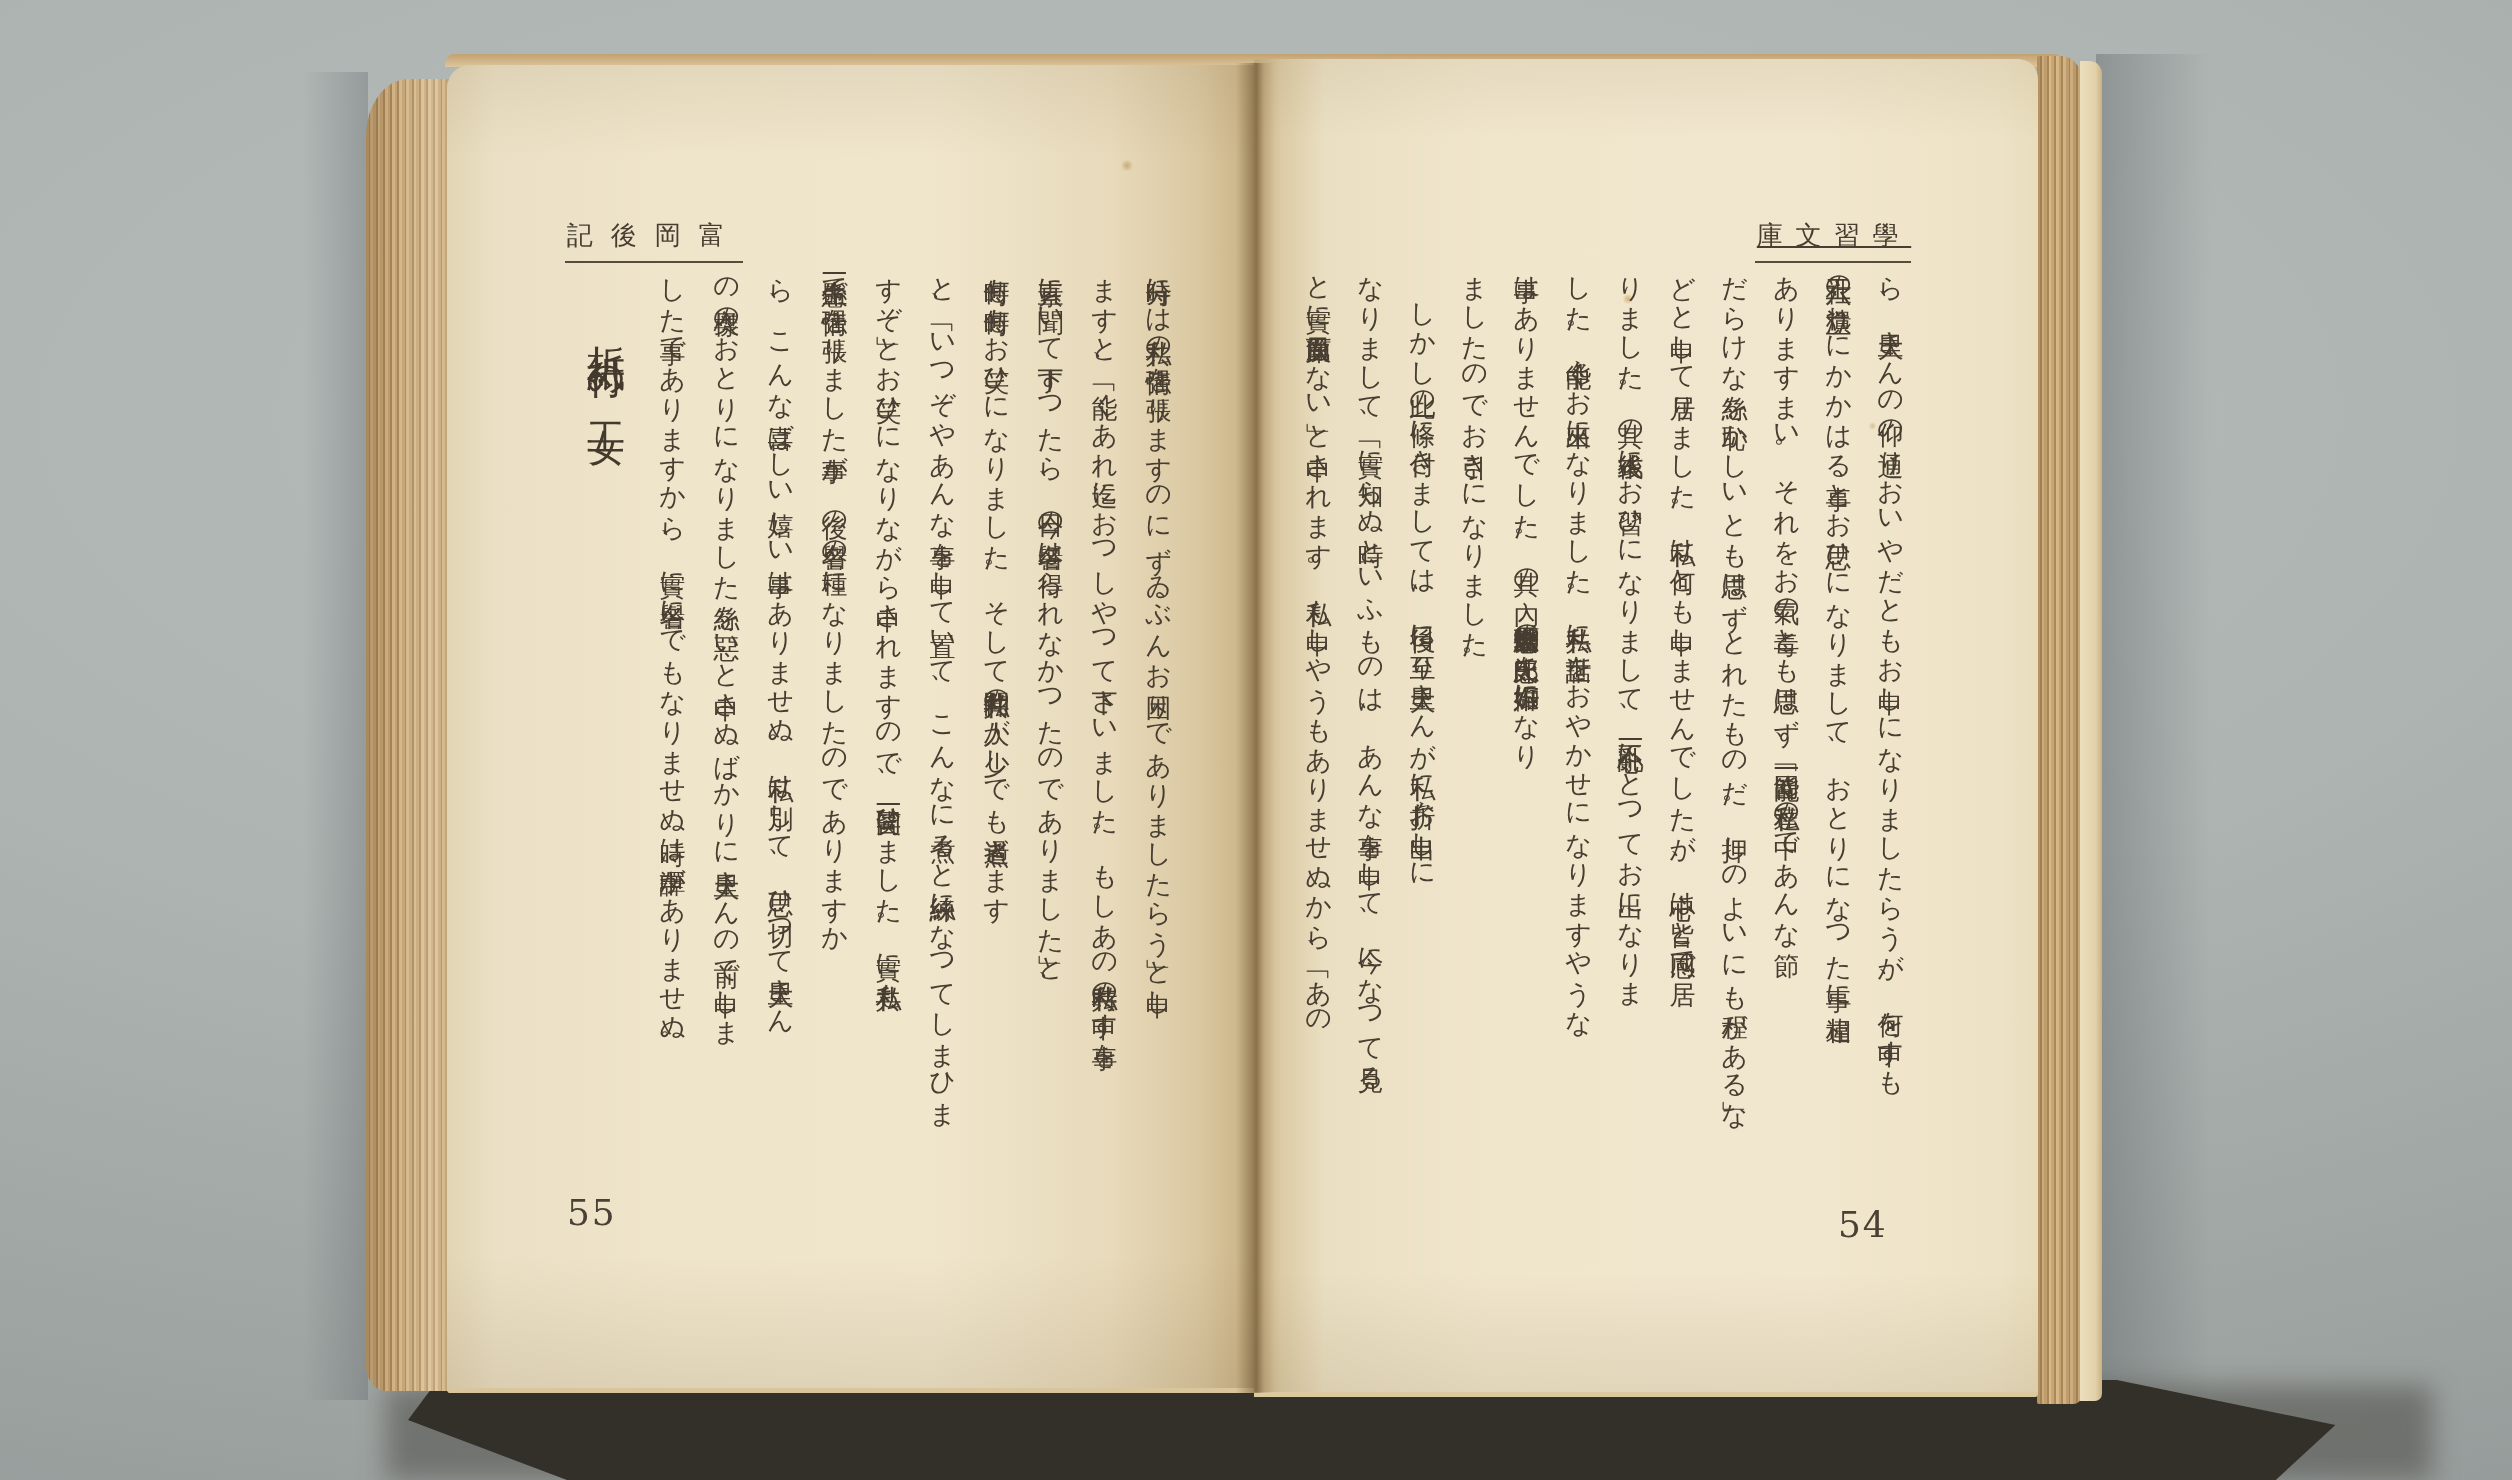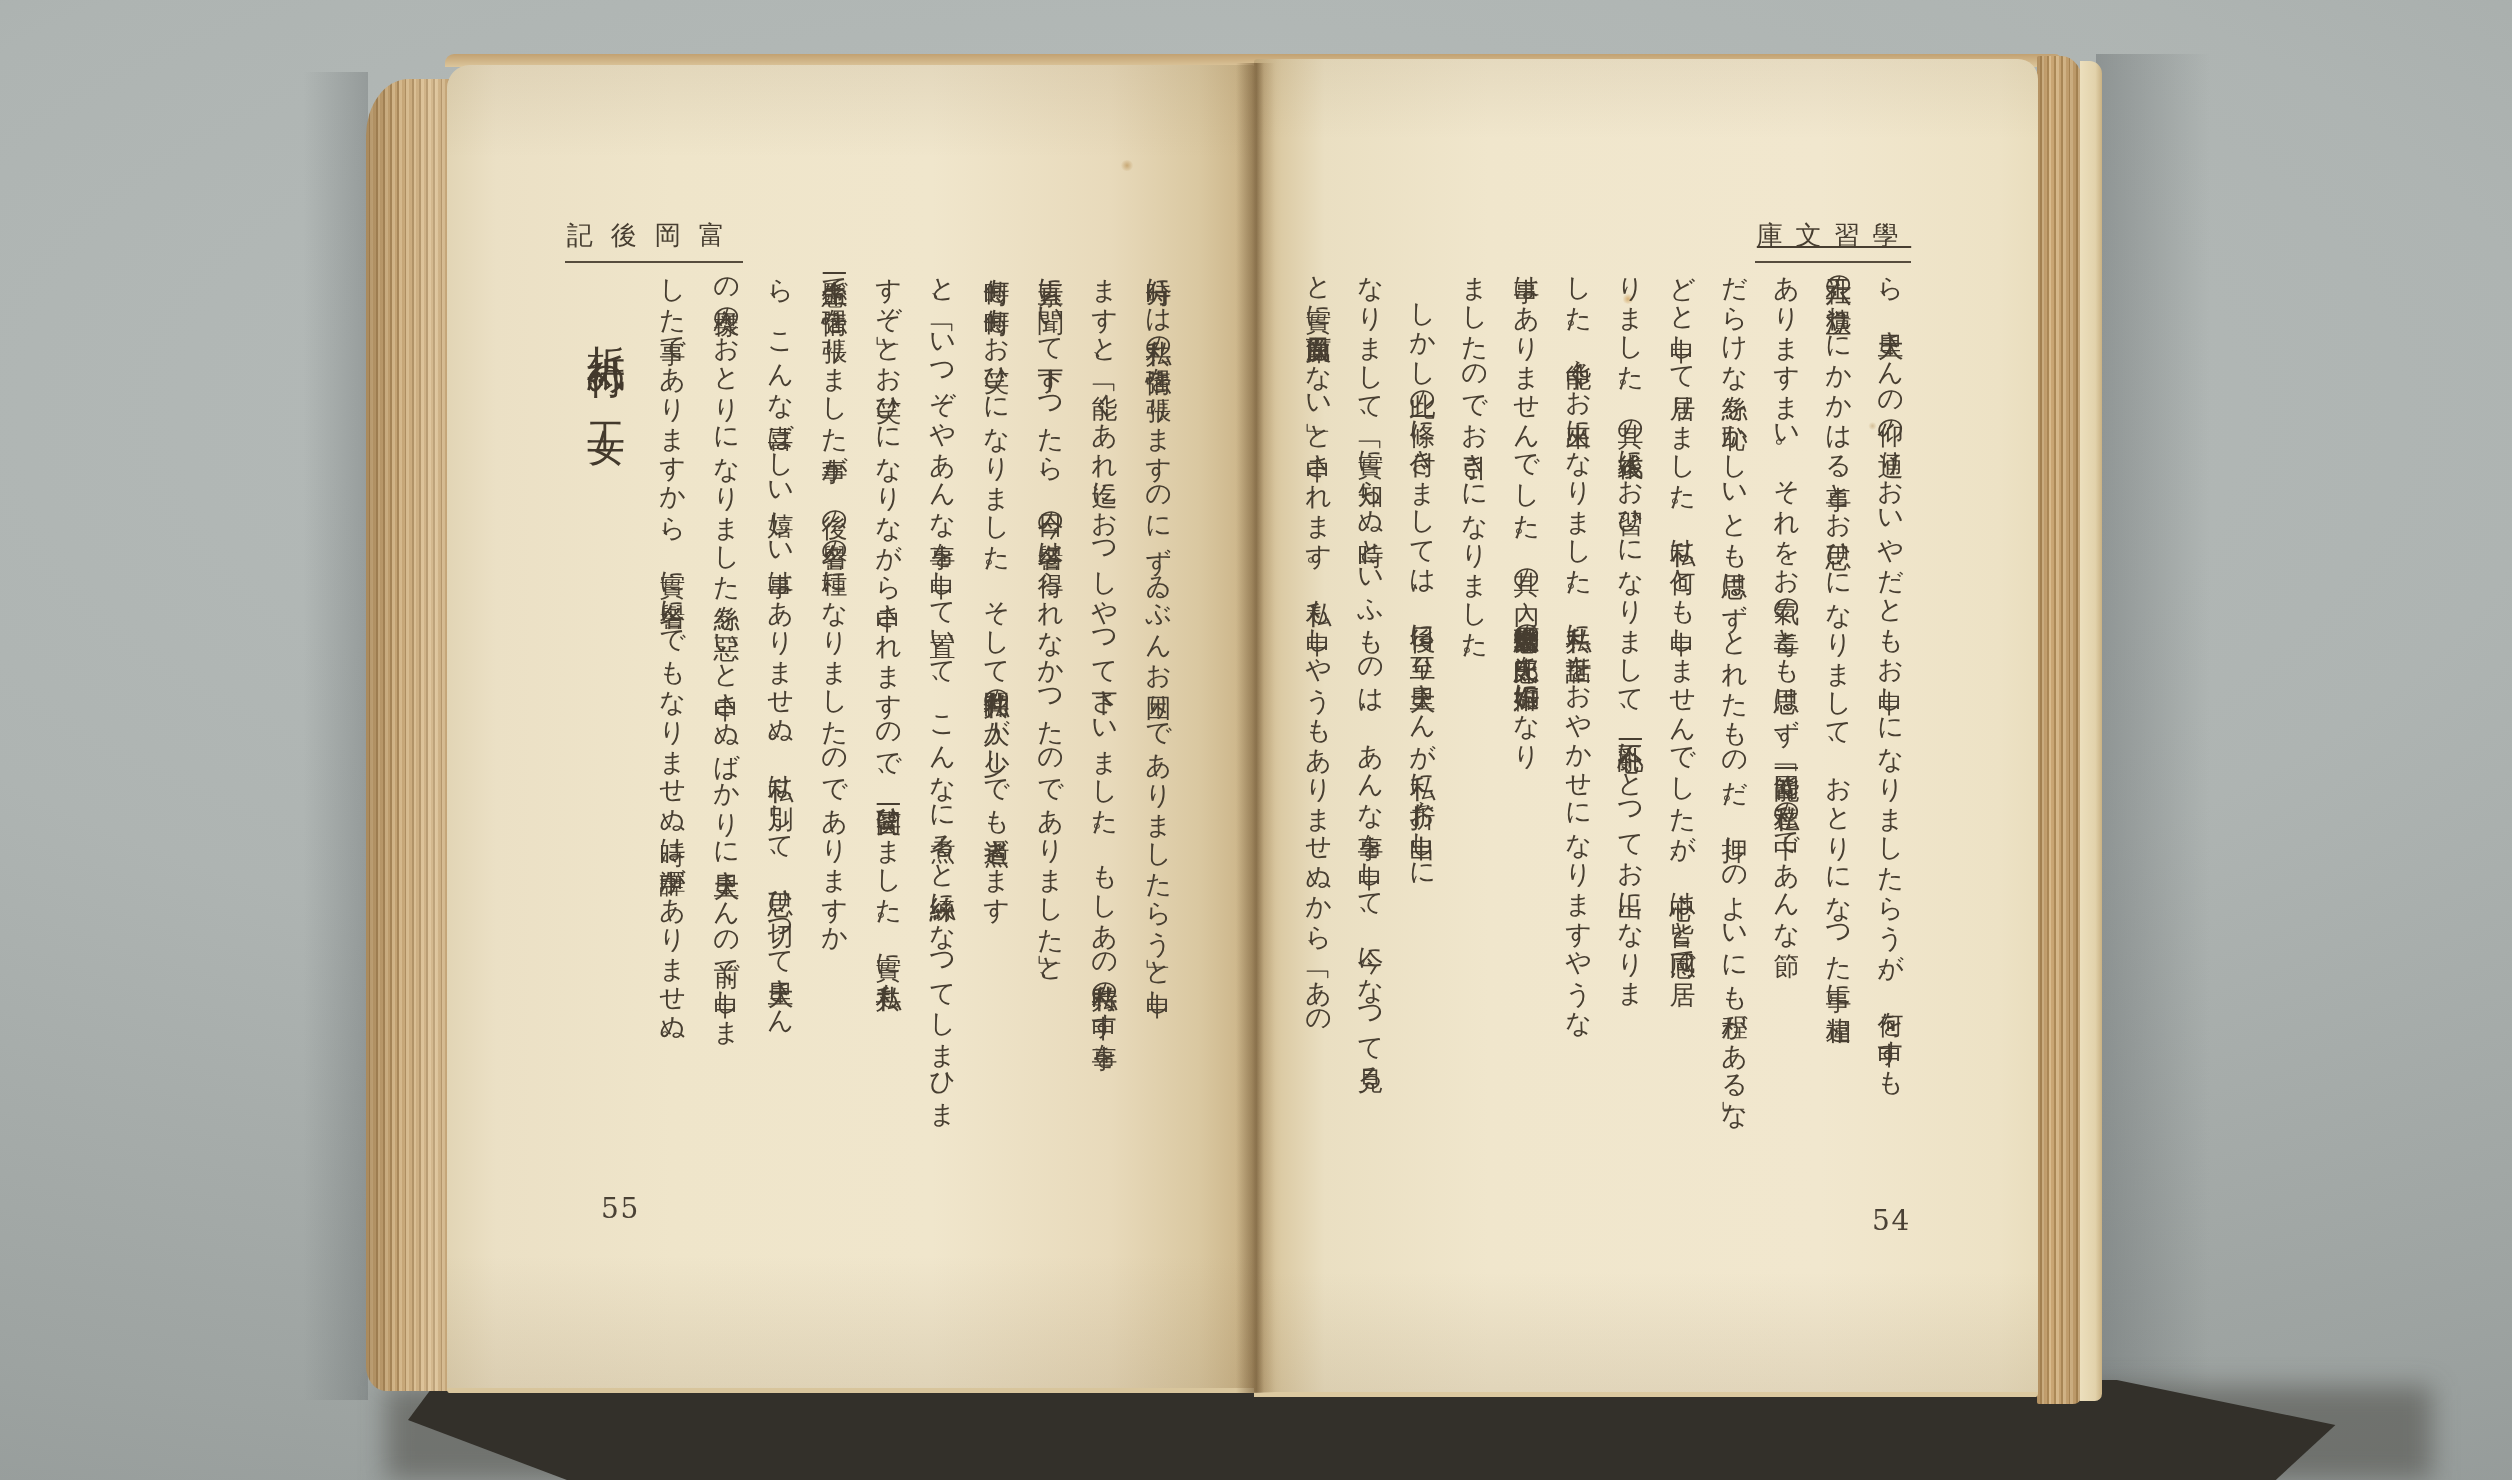--- a/index.html
+++ b/index.html
@@ -95,21 +95,21 @@
     font-size:26px;
   }
   .vcols p{margin:0; padding:0;}
   .cols-right{left:1296px; top:258px; width:621px; height:951px; line-height:52px;}
   .cols-left{left:648px; top:260px; width:538px; height:951px; line-height:54px;}
   .section-heading{
     position:absolute; left:580px; top:316px; height:305px;
     writing-mode:vertical-rl; text-orientation:mixed;
     font-size:38px; letter-spacing:8px; color:#43392c;
   }
-  .page-number{position:absolute; font-size:28px; color:#4a4135; letter-spacing:1.8px;margin-left:34px;}
+  .page-number{position:absolute; font-size:36px; color:#4a4135; letter-spacing:1.8px;}
   .page-number.left{left:567px; top:1192px;}
   .page-number.right{left:1838px; top:1204px;}
 </style>
 </head>
 <body>
 
 <div class="scene">
 
   <div class="side-shade-left"></div>
   <div class="side-shade-right"></div>

